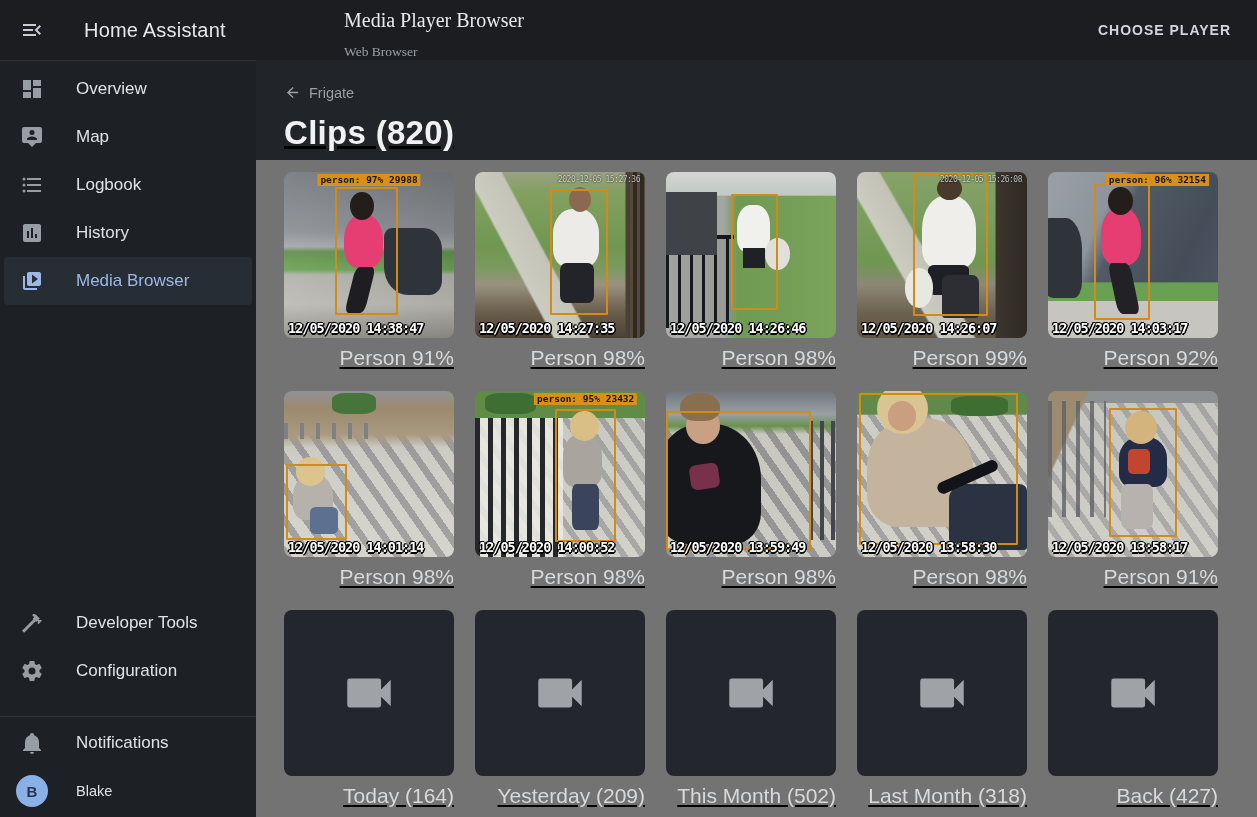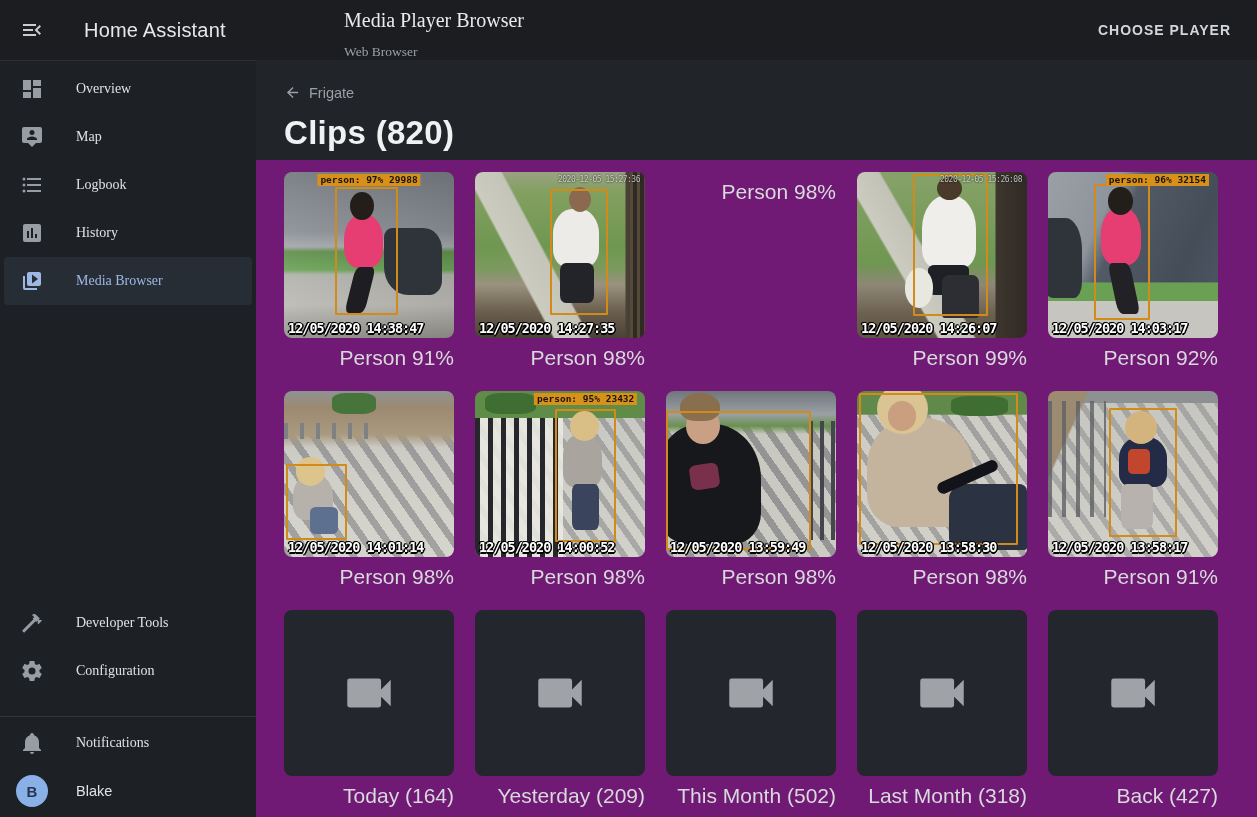--- a/index.html
+++ b/index.html
@@ -17,34 +17,34 @@
   .title-block .st { font-size:13.5px; color:#9aa0a6; line-height:18px; margin-top:11px; }
   .choose-player { position:absolute; right:16px; top:14px; height:32px; padding:0 10px; background:transparent; border:none;
                    color:#d2d6dc; font-family:"Liberation Sans",sans-serif; font-size:14px; font-weight:bold;
                    letter-spacing:1px; cursor:pointer; border-radius:4px; }
 
   
   .sidebar { position:absolute; left:0; top:60px; width:256px; height:757px; background:#1d2024;
              border-top:1px solid #2b2f34; }
   .nav-list { padding-top:4px; }
   .nav-item { display:flex; align-items:center; height:48px; margin:0 4px; padding:0 8px 0 16px;
-              border-radius:4px; color:#dfe2e6; font-size:14px; cursor:pointer;font-family:Liberation Serif, serif; }
+              border-radius:4px; color:#dfe2e6; font-size:17px; cursor:pointer; }
   .nav-item .ic { width:24px; height:24px; color:#989da3; margin-right:32px; flex:none; }
   .nav-item.selected { background:#272d35; color:#9eb8e6; }
   .nav-item.selected .ic { color:#9eb8e6; }
   .sidebar-bottom { position:absolute; left:0; right:0; bottom:2px; }
   .side-divider { height:1px; background:#32363b; margin-top:21px; margin-bottom:2px; }
   .profile-item { display:flex; align-items:center; height:48px; margin:0 4px; padding:0 8px 0 12px;
                   border-radius:4px; color:#dfe2e6; font-size:14.5px; cursor:pointer; }
   .avatar { width:32px; height:32px; border-radius:50%; background:#8ab0e8; color:#25354d;
             display:flex; align-items:center; justify-content:center; font-size:15px; font-weight:bold;
             margin-right:28px; flex:none; }
 
   
-  .main { position:absolute; left:256px; top:60px; width:1001px; height:757px; background:#701a75; overflow:hidden; }
+  .main { position:absolute; left:256px; top:60px; width:1001px; height:757px; background:#737373; overflow:hidden;text-decoration:underline; }
   .main-header { height:100px; background:#212429; padding-left:28px; }
   .breadcrumb { display:inline-flex; align-items:center; gap:8px; margin-top:24px; color:#9ba0a6; font-size:14.5px; cursor:pointer; }
   .breadcrumb .ic { width:17px; height:17px; color:#9ba0a6; }
   .page-title { margin-top:9px; font-size:33px; font-weight:bold; color:#f0f1f3; letter-spacing:.3px; }
 
   .grid { display:grid; grid-template-columns:repeat(5,170px); column-gap:21px; padding:12px 28px 0 28px; }
   .cell { margin-bottom:23px; }
   .caption { margin-top:10px; font-size:21px; color:#d8d9db; line-height:20px;text-align:right; }
 
   
@@ -284,20 +284,30 @@
             <div class="shape s2"></div>
             <div class="shape s3"></div>
             <div class="shape s4"></div>
             <div class="bbox"></div>
             <div class="cts">2020-12-05 15:27:36</div>
             <div class="ts">12/05/2020 14:27:35</div>
           </div>
           <div class="caption">Person 98%</div>
         </div>
         <div class="cell">
+          <div class="thumb sc2">
+            <div class="shape s1"></div>
+            <div class="shape s2"></div>
+            <div class="shape s3"></div>
+            <div class="shape s4"></div>
+            <div class="shape s5"></div>
+            <div class="shape s6"></div>
+            <div class="bbox"></div>
+            <div class="ts">12/05/2020 14:26:46</div>
+          </div>
           <div class="caption">Person 98%</div>
         </div>
         <div class="cell">
           <div class="thumb sc3">
             <div class="shape s1"></div>
             <div class="shape s2"></div>
             <div class="shape s3"></div>
             <div class="shape s4"></div>
             <div class="shape s5"></div>
             <div class="bbox"></div>

